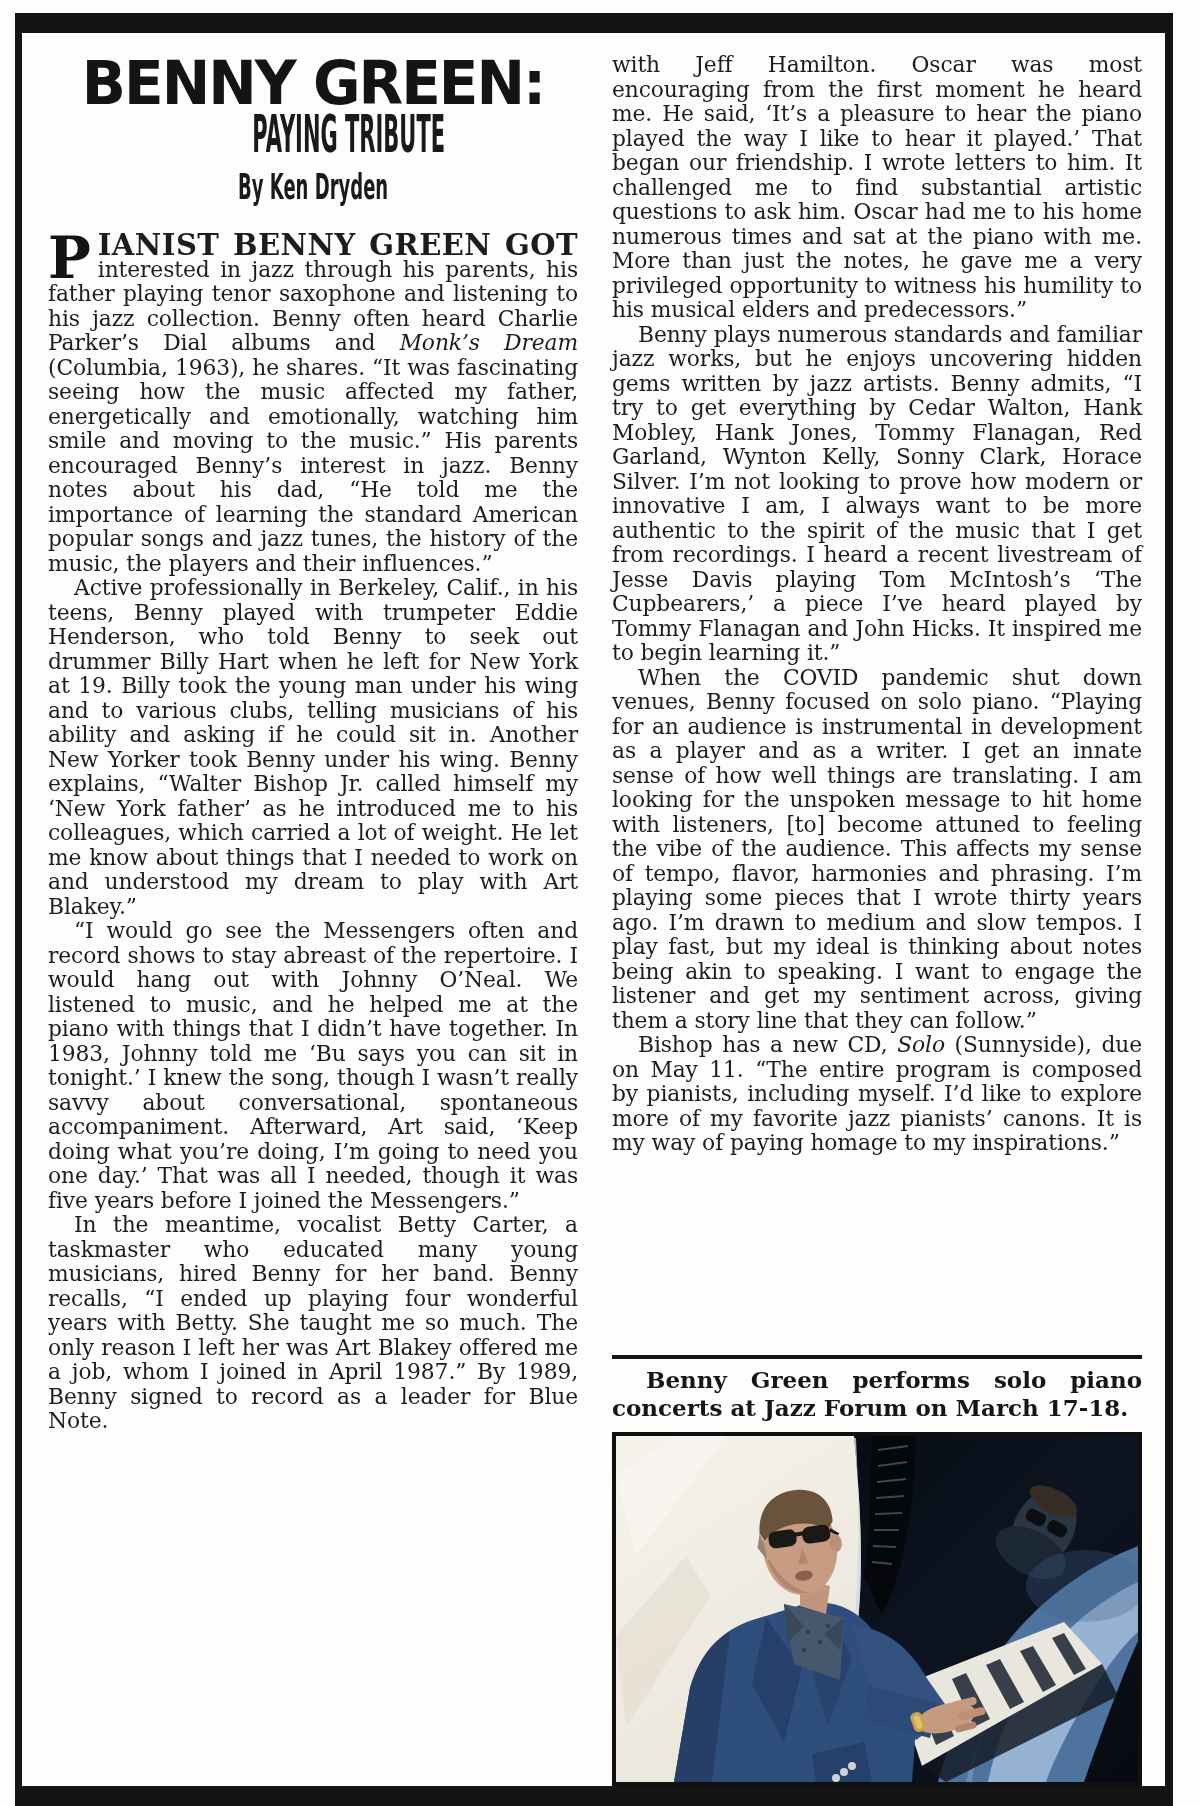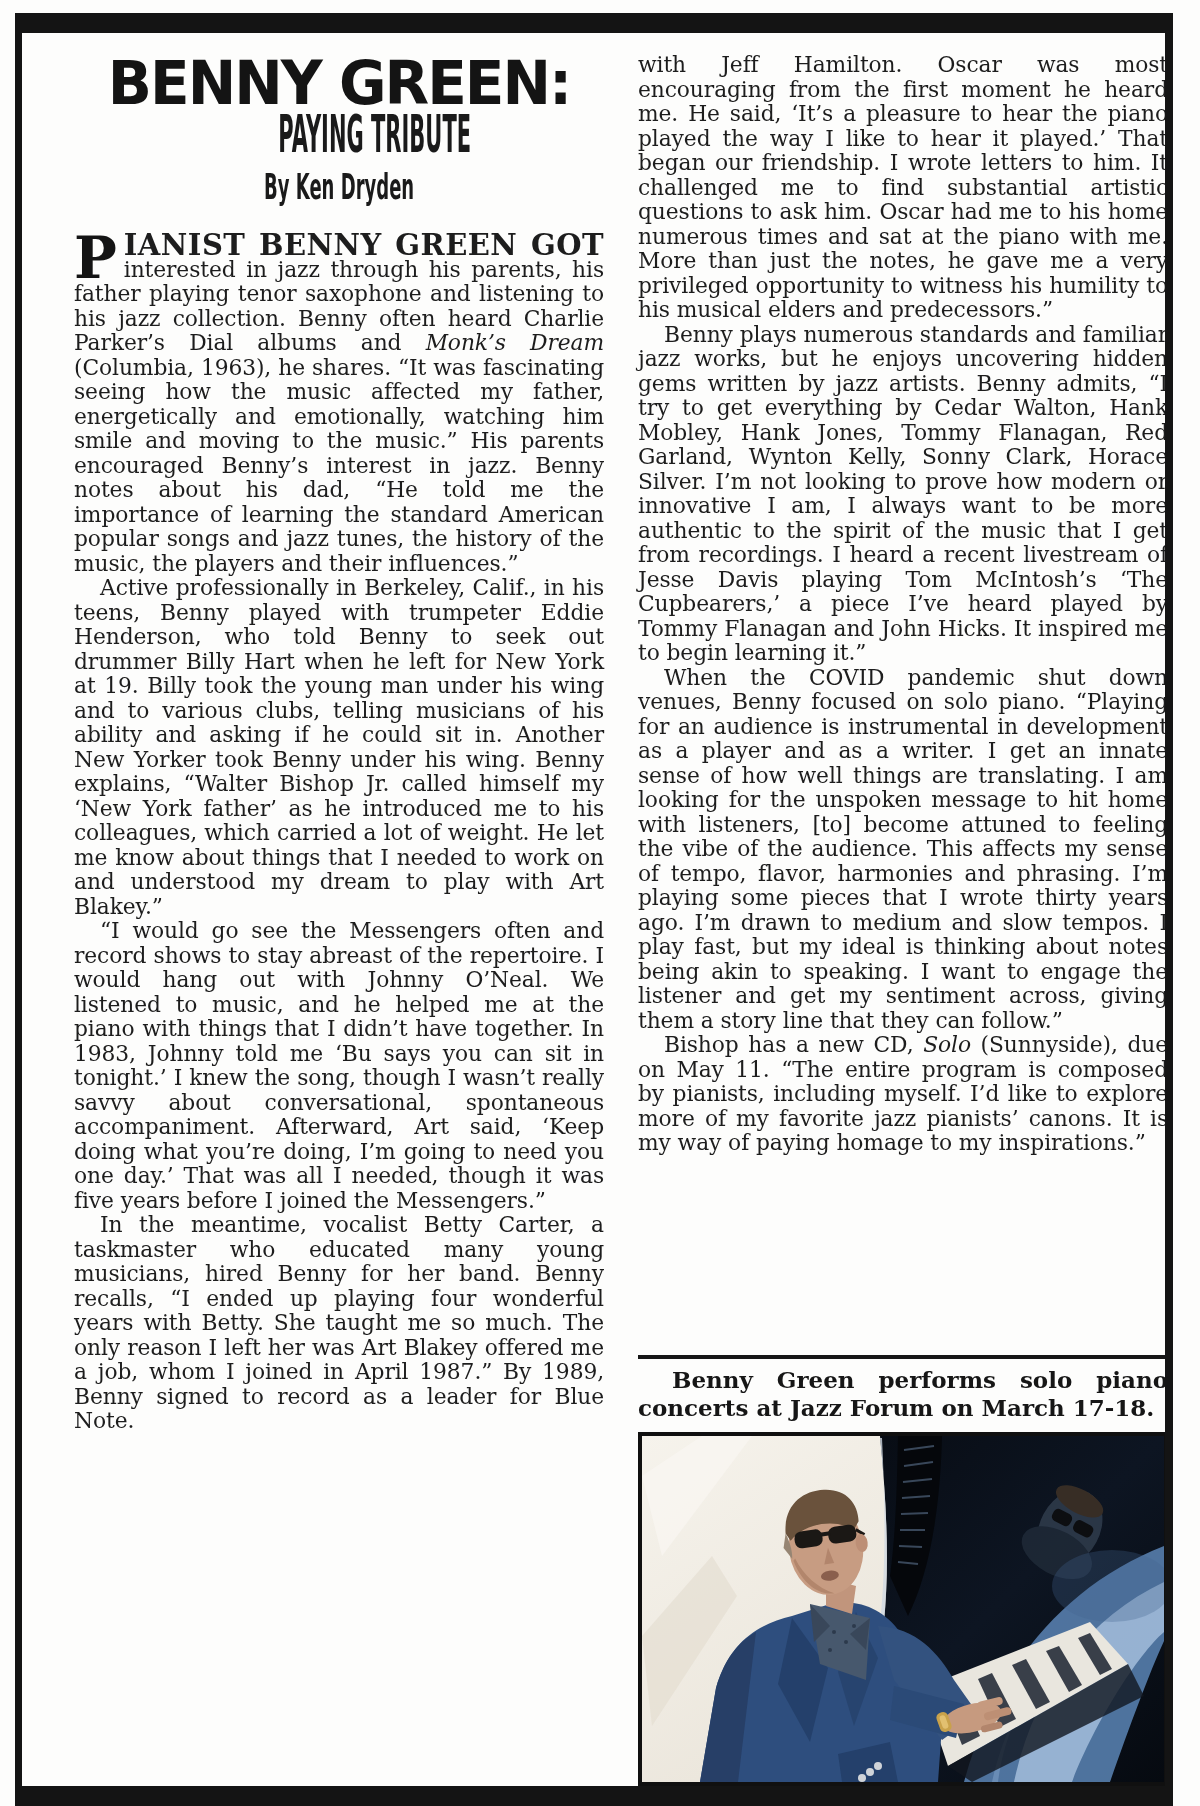--- a/index.html
+++ b/index.html
@@ -15,21 +15,21 @@
     box-sizing:border-box;
     border-top:20px solid #141414;
     border-bottom:20px solid #141414;
     border-left:7px solid #141414;
     border-right:8px solid #141414;
     background:#fdfdfc;
   }
   .columns{
     display:flex; gap:34px;
     padding:20px 23px 0 26px;
-    height:1733px; overflow:hidden;margin-left:26px;
+    height:1733px; overflow:hidden;
   }
   .col{ width:530px; flex:0 0 530px; }
 
   
   .masthead{ text-align:center; margin-bottom:24px; }
   .title{
     margin:2px 0 0 0;
     font-family:"DejaVu Sans", sans-serif;
     font-weight:bold;
     font-size:58px; line-height:56px;

